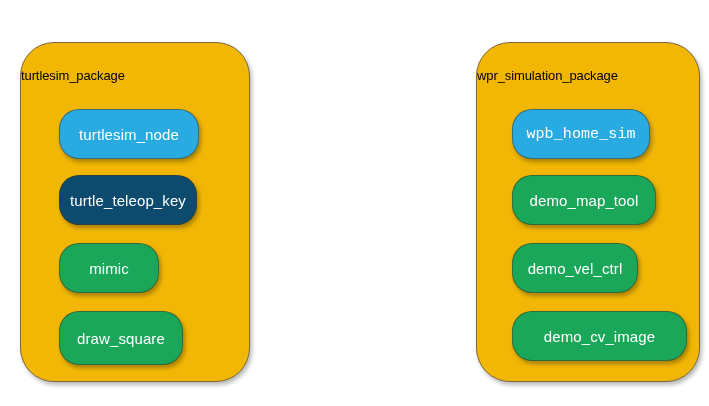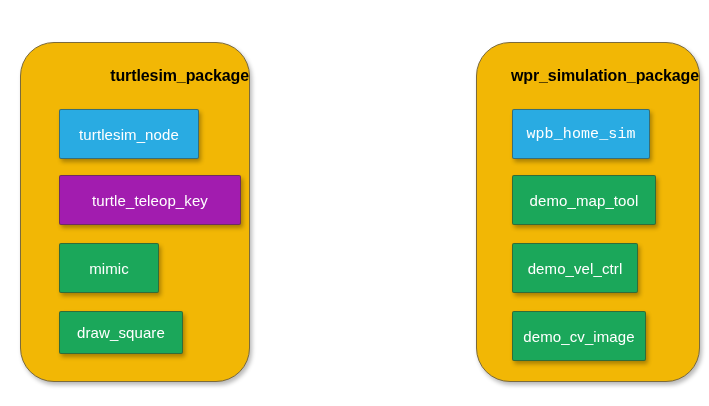--- a/index.html
+++ b/index.html
@@ -31,34 +31,34 @@
     background: #F2B705;
     border: 1px solid #7b6a3c;
     border-radius: 34px;
     box-shadow: 2px 3px 4px rgba(0,0,0,0.28);
   }
 
   .package-title {
     position: absolute;
     left: 0;
     right: 0;
-    text-align: right;
-    font-weight: bold;
-    font-size: 16px;
+    text-align: left;
+    font-weight: normal;
+    font-size: 13px;
     line-height: 17px;
     color: #000000;
     letter-spacing: -0.1px;
     white-space: nowrap;
   }
 
   
   .node-box {
     position: absolute;
     box-sizing: border-box;
-    border-radius: 2px;
+    border-radius: 20px;
     border: 1px solid rgba(70,60,30,0.55);
     display: flex;
     align-items: center;
     justify-content: center;
     box-shadow: 2px 3px 4px rgba(0,0,0,0.30);
   }
   .node-box.blue {
     background: #29ABE2;
   }
   .node-box.green {
@@ -75,38 +75,38 @@
 </style>
 </head>
 <body>
 
 <div id="canvas">
     <div class="package" style="left: 20px; top: 42px; width: 230px; height: 340px; background: rgb(242, 183, 5);">
       <div class="package-title" style="top: 24px;">turtlesim_package</div>
       <div class="node-box blue" style="left: 38px; top: 66px; width: 140px; height: 50px; background: rgb(41, 171, 226);">
         <span class="node-label">turtlesim_node</span>
       </div>
-      <div class="node-box green" style="left: 38px; top: 132px; width: 182px; height: 50px; background: #a21caf; text-align: right;">
+      <div class="node-box green" style="left: 38px; top: 132px; width: 138px; height: 50px; background: #0c4a6e; text-align: right;">
         <span class="node-label">turtle_teleop_key</span>
       </div>
       <div class="node-box green" style="left: 38px; top: 200px; width: 100px; height: 50px; background: rgb(27, 167, 90);">
         <span class="node-label">mimic</span>
       </div>
-      <div class="node-box green" style="left: 38px; top: 268px; width: 124px; height: 43px; background: rgb(27, 167, 90);">
+      <div class="node-box green" style="left: 38px; top: 268px; width: 124px; height: 54px; background: rgb(27, 167, 90);">
         <span class="node-label">draw_square</span>
       </div>
     </div>
     <div class="package" style="left: 438px; top: 42px; width: 224px; height: 340px; background: rgb(242, 183, 5); margin-left: 38px;">
       <div class="package-title" style="top: 24px;">wpr_simulation_package</div>
       <div class="node-box blue" style="left: 35px; top: 66px; width: 138px; height: 50px; background: rgb(41, 171, 226); font-family: Liberation Mono, monospace;">
         <span class="node-label">wpb_home_sim</span>
       </div>
       <div class="node-box green" style="left: 35px; top: 132px; width: 144px; height: 50px; background: rgb(27, 167, 90);">
         <span class="node-label">demo_map_tool</span>
       </div>
       <div class="node-box green" style="left: 35px; top: 200px; width: 126px; height: 50px; background: rgb(27, 167, 90);">
         <span class="node-label">demo_vel_ctrl</span>
       </div>
-      <div class="node-box green" style="left: 35px; top: 268px; width: 134px; height: 50px; background: rgb(27, 167, 90);">
+      <div class="node-box green" style="left: 35px; top: 268px; width: 175px; height: 50px; background: rgb(27, 167, 90);">
         <span class="node-label">demo_cv_image</span>
       </div>
     </div>
   </div>
 
 </body></html>

